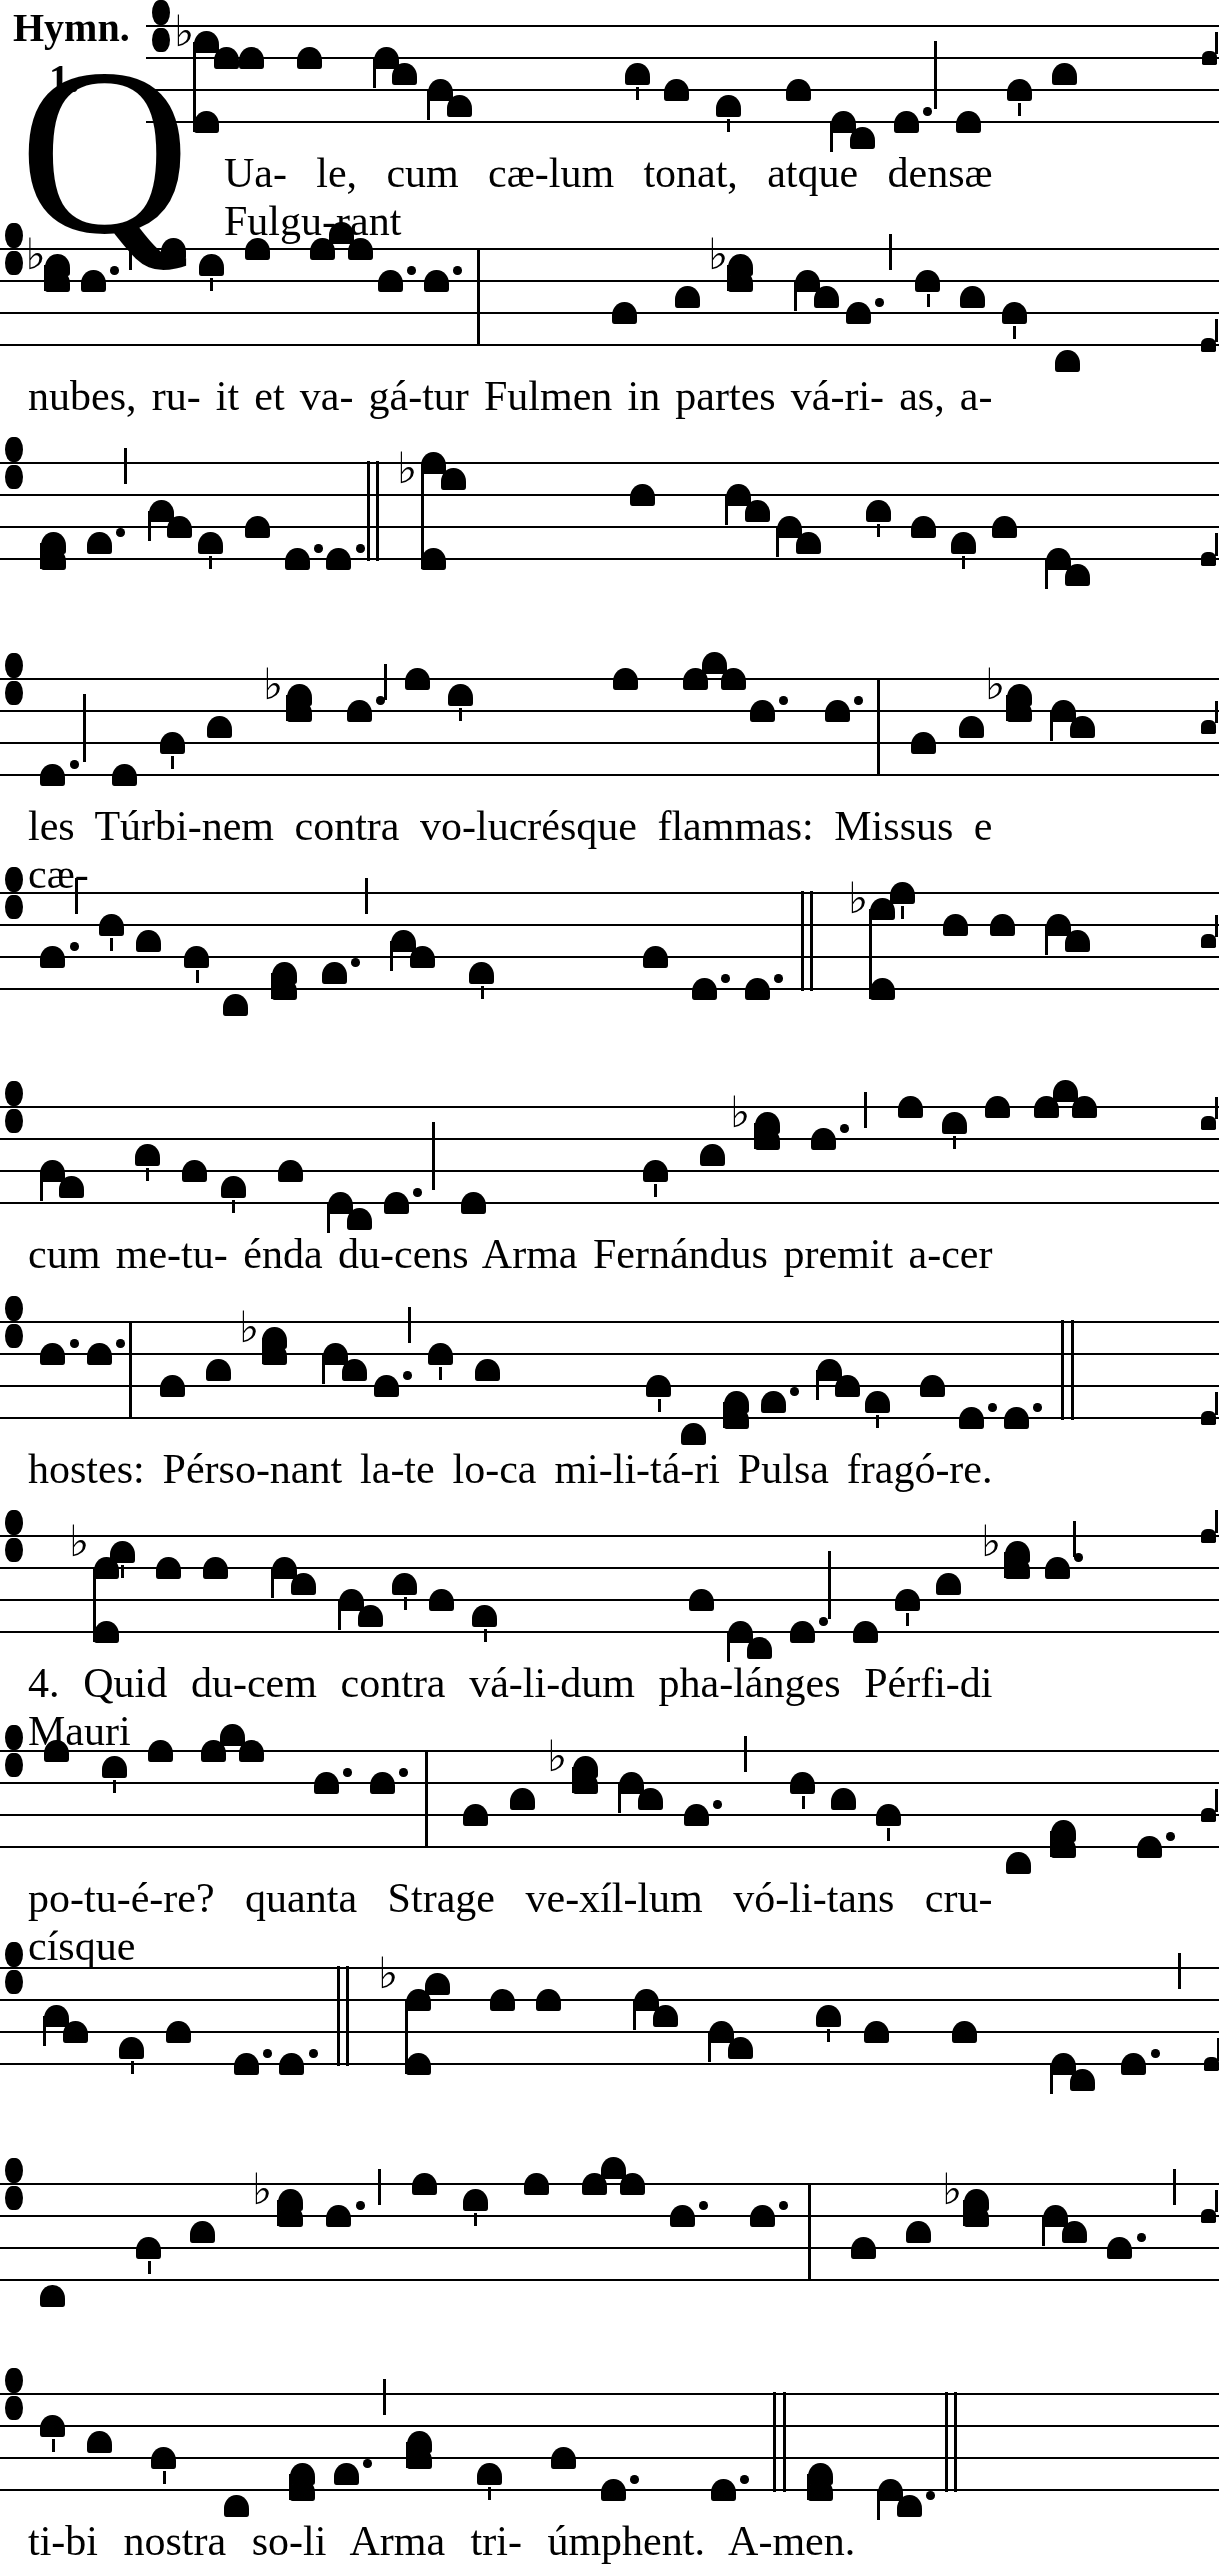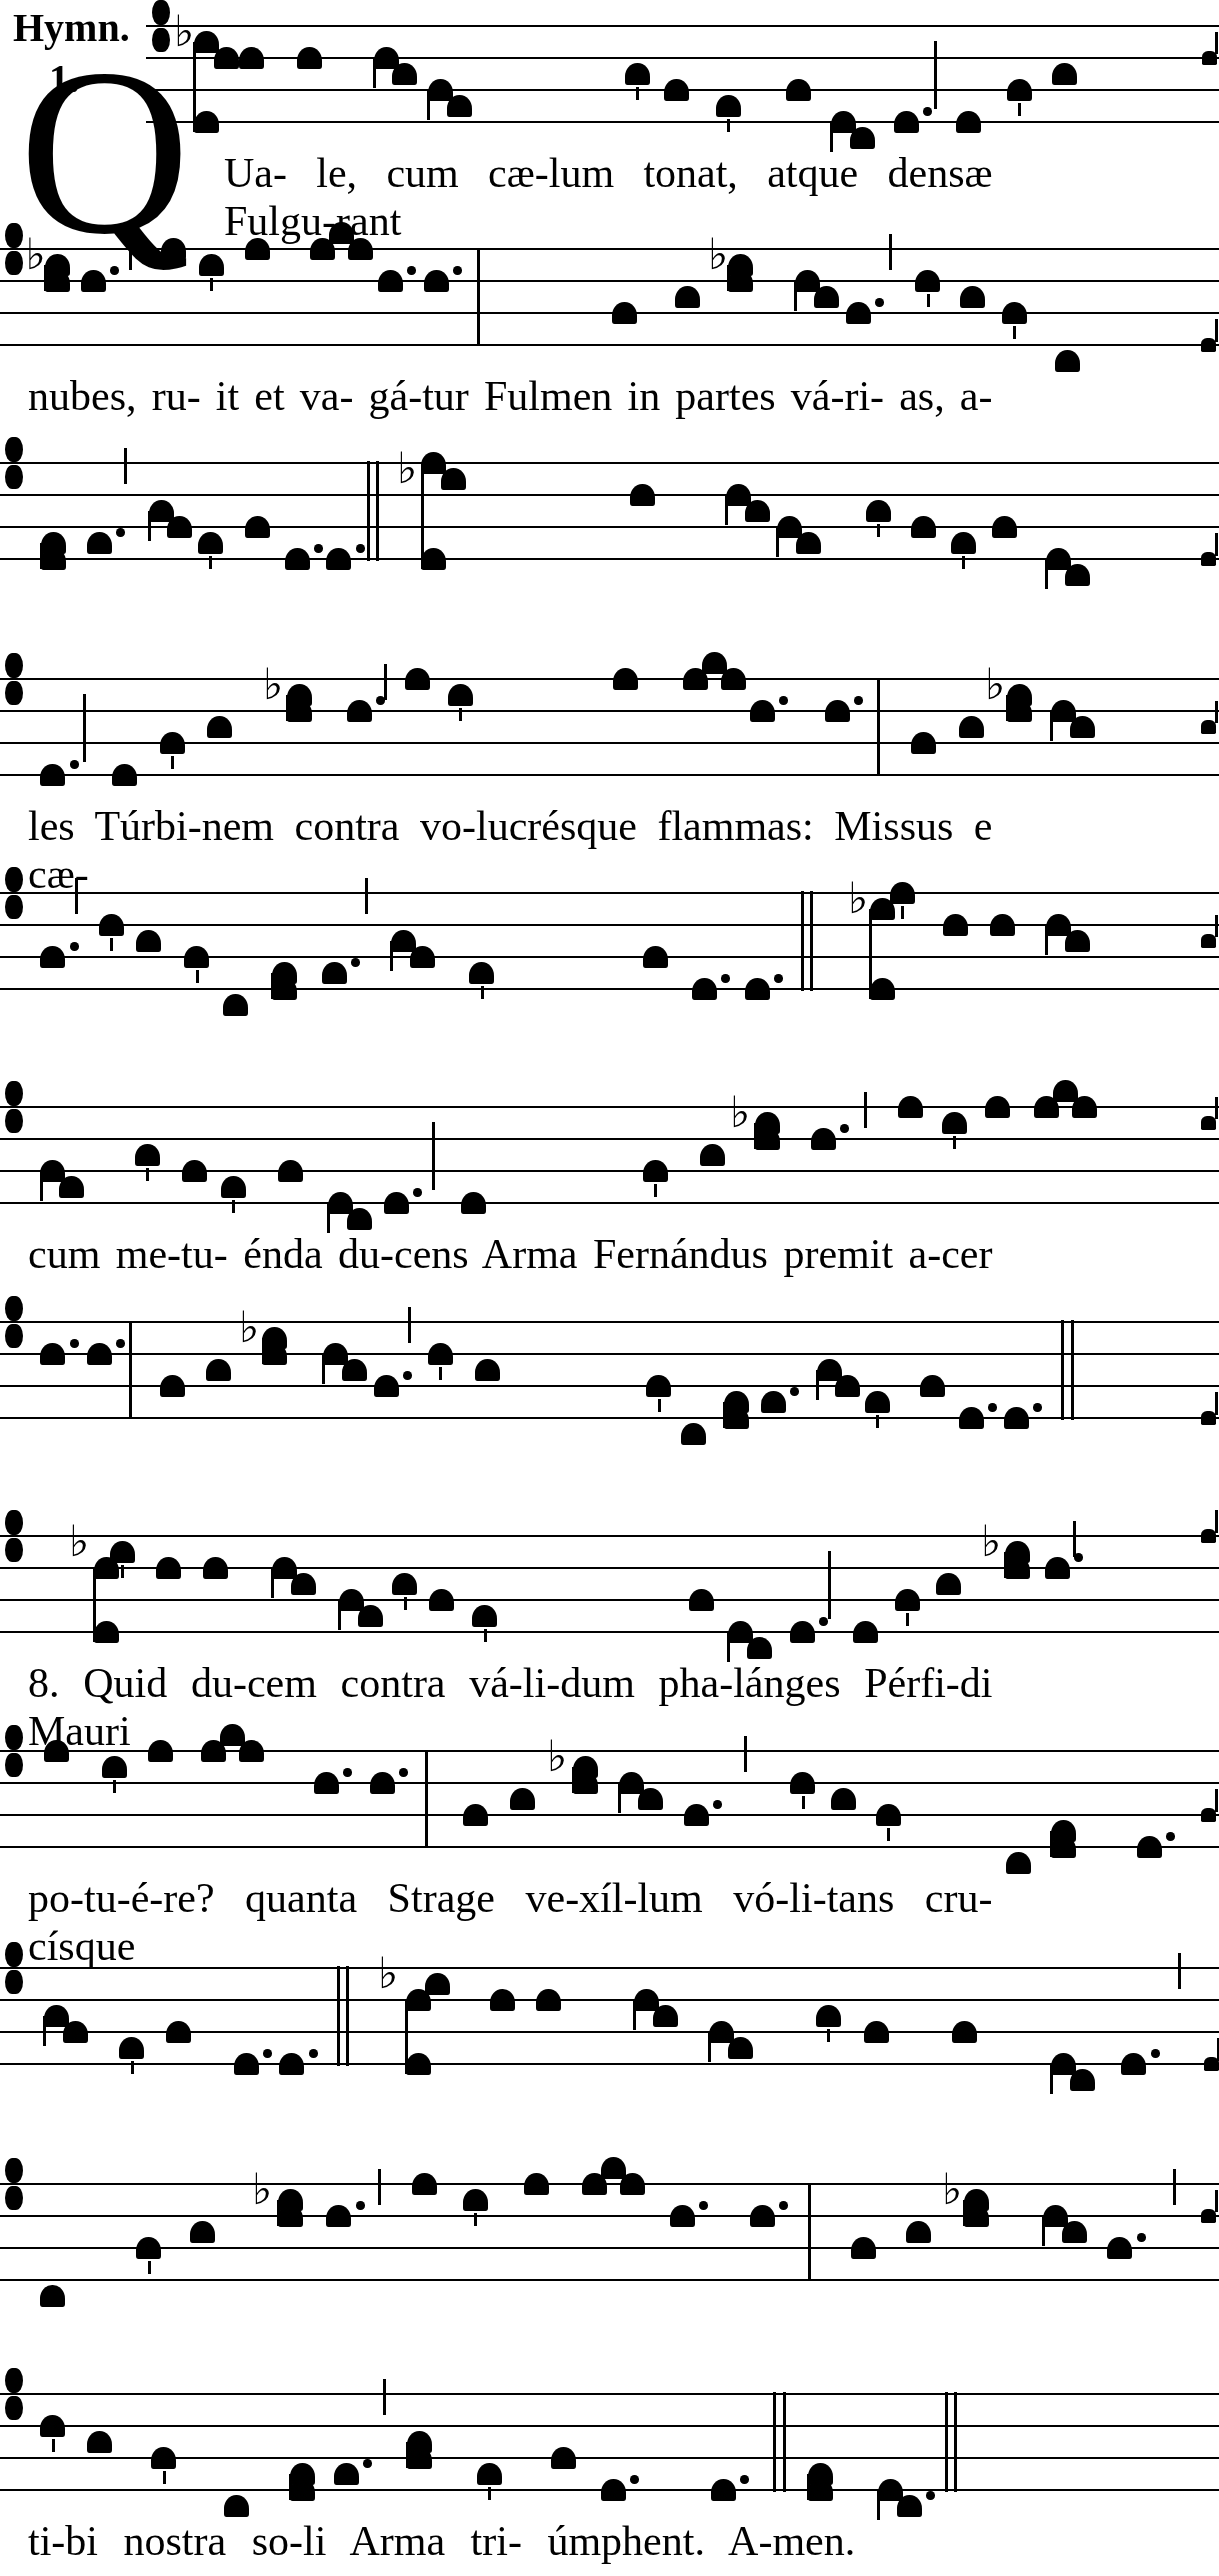--- a/index.html
+++ b/index.html
@@ -368,20 +368,21 @@
           <div class="punctum" style="left: 920px; top: 53px;"></div>
           <div class="punctum" style="left: 959px; top: 85px;"></div>
           <div class="dot" style="left: 988px; top: 81px;"></div>
           <div class="punctum" style="left: 1004px; top: 85px;"></div>
           <div class="dot" style="left: 1033px; top: 81px;"></div>
           <div class="barv" style="left: 1061px; top: -1.9px; height: 100px;"></div>
           <div class="barv" style="left: 1071px; top: -1.9px; height: 100px;"></div>
           <div class="custos-sq" style="left: 1201px; top: 89px;"></div>
           <div class="stem" style="left: 1215px; top: 70px; height: 22.6px;"></div>
         </div>
+        <div class="lyric" style="top: 149px;">hostes: Pérso-nant la-te  lo-ca mi-li-tá-ri  Pulsa fragó-re.</div>
       </div>
       <div class="system" style="top: 1510px;">
         <div class="staff" style="left: 0px; top: 26px; width: 1219px;">
           <div class="sline" style="top: -0.9px;"></div>
           <div class="sline" style="top: 31px;"></div>
           <div class="sline" style="top: 63px;"></div>
           <div class="sline" style="top: 95px;"></div>
           <div class="clefblob" style="left: 4.7px; top: -26px;"></div>
           <div class="clefblob" style="left: 4.7px; top: 1.9px;"></div>
           <div class="flat" style="left: 69px; top: -16px;">♭</div>
@@ -417,21 +418,21 @@
           <div class="flat" style="left: 981px; top: -16px;">♭</div>
           <div class="punctum" style="left: 1005px; top: 21px;"></div>
           <div class="punctum" style="left: 1005px; top: 5.2px;"></div>
           <div class="stem" style="left: 1004px; top: 16px; height: 26px;"></div>
           <div class="punctum" style="left: 1045px; top: 21px;"></div>
           <div class="dot" style="left: 1074px; top: 17px;"></div>
           <div class="barv" style="left: 1073px; top: -15px; height: 36px;"></div>
           <div class="custos-sq" style="left: 1201px; top: -6.6px;"></div>
           <div class="stem" style="left: 1215px; top: -26px; height: 22.6px;"></div>
         </div>
-        <div class="lyric" style="top: 149px;">8. Quid du-cem contra vá-li-dum pha-lánges Pérfi-di Mauri</div>
+        <div class="lyric" style="top: 149px;">4. Quid du-cem contra vá-li-dum pha-lánges Pérfi-di Mauri</div>
       </div>
       <div class="system" style="top: 1725px;">
         <div class="staff" style="left: 0px; top: 26px; width: 1219px;">
           <div class="sline" style="top: -0.9px;"></div>
           <div class="sline" style="top: 31px;"></div>
           <div class="sline" style="top: 63px;"></div>
           <div class="sline" style="top: 95px;"></div>
           <div class="clefblob" style="left: 4.7px; top: -26px;"></div>
           <div class="clefblob" style="left: 4.7px; top: 1.9px;"></div>
           <div class="punctum" style="left: 44px; top: -10.8px;"></div>

